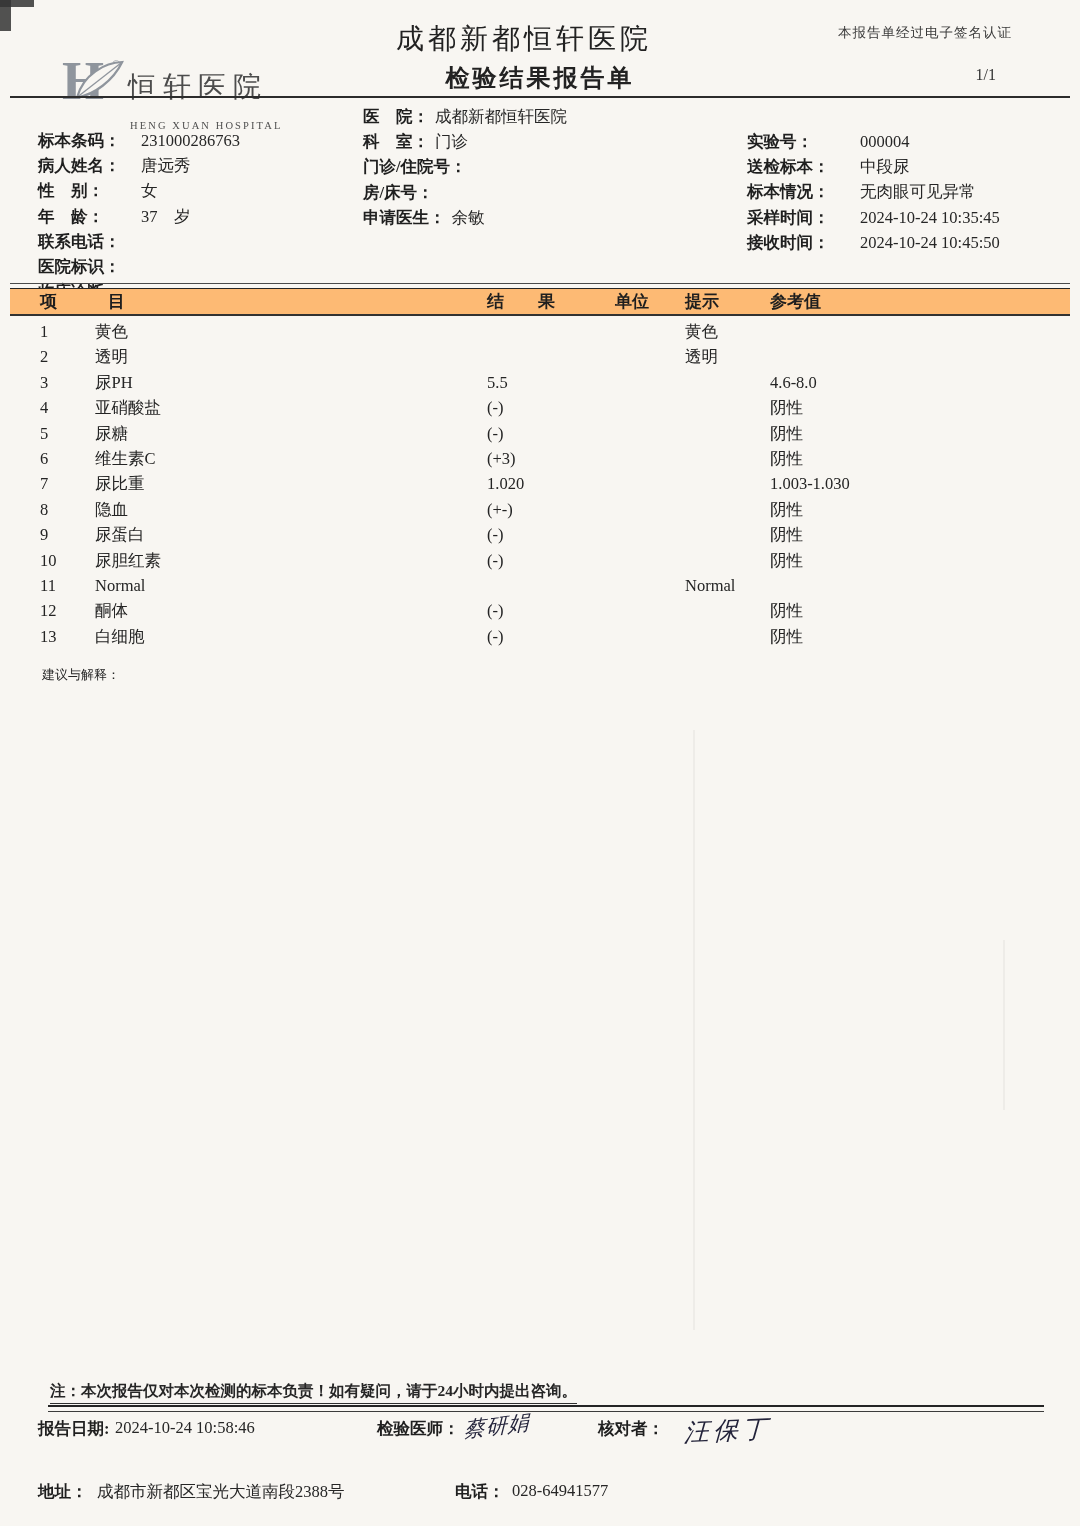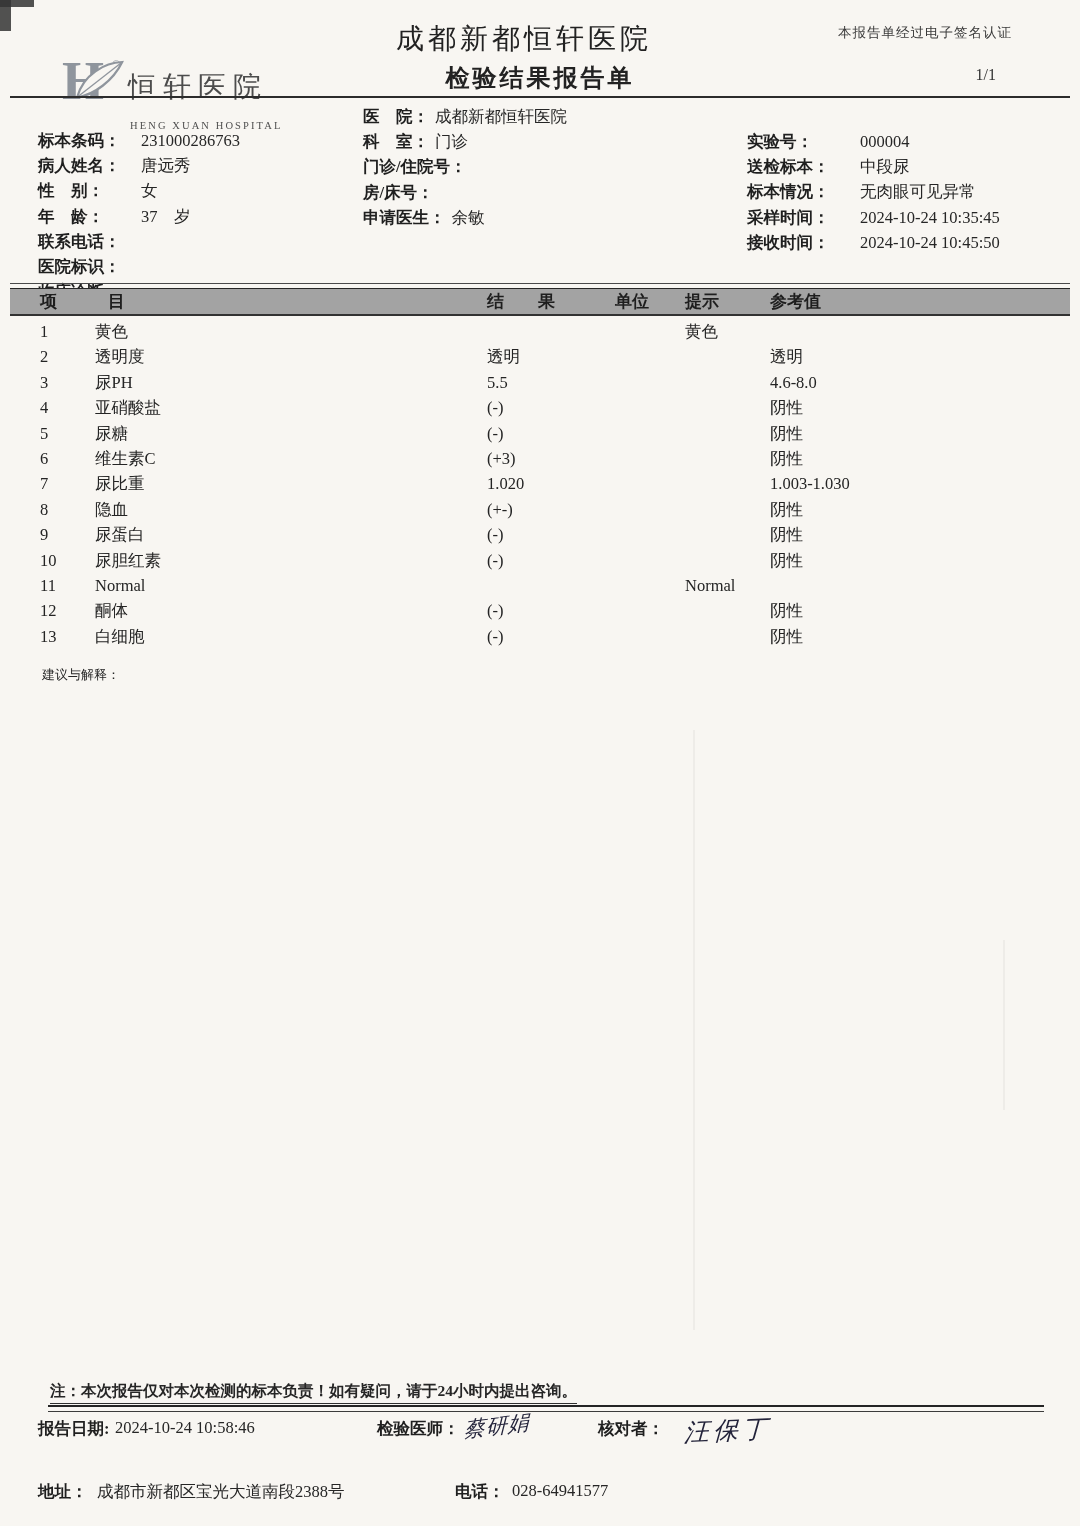--- a/index.html
+++ b/index.html
@@ -32,21 +32,21 @@
   .lbl{font-weight:700;color:#1f1f1f;}
   .col1{left:38px;top:104px;margin-top:24px;}
   .col1 .lbl{display:inline-block;width:103px;}
   .col2{left:363px;top:104px;}
   .col2 .lbl{margin-right:6px;}
   .col3{left:713px;top:129px;margin-left:34px;}
   .col3 .lbl{display:inline-block;width:113px;}
   
   .rule-double{position:absolute;left:10px;right:10px;top:283px;height:4px;border-top:1.2px solid #4a4a4a;border-bottom:2.2px solid #262626;}
   .t-grid{display:grid;grid-template-columns:55px 392px 128px 70px 85px 1fr;}
-  .t-head{position:absolute;left:10px;right:10px;top:289px;height:27px;background:#a3a3a3;border-bottom:2px solid #323232;
+  .t-head{position:absolute;left:10px;right:10px;top:289px;height:27px;background:#fdba74;border-bottom:2px solid #323232;
           padding-left:30px;box-sizing:border-box;line-height:25px;font-size:17px;font-weight:700;color:#1e1e1e;}
   .t-head .span2{grid-column:1/3;}
   .t-body{position:absolute;left:10px;right:10px;top:319px;padding-left:30px;box-sizing:border-box;font-size:16.5px;color:#242424;}
   .t-row{height:25.4px;line-height:25.4px;}
   .t-row div{white-space:nowrap;overflow:visible;}
   
   .sugg{position:absolute;left:42px;top:666px;font-size:13px;font-weight:400;}
   
   .note{position:absolute;left:50px;top:1381px;font-size:15.5px;font-weight:600;}
   .note span{border-bottom:1.6px solid #2f2f2f;padding-bottom:4px;}
@@ -133,21 +133,20 @@
   <div class="t-body">
     <div class="t-row t-grid">
         <div>1</div>
         <div>黄色</div>
         <div></div>
         <div></div>
         <div>黄色</div>
       </div>
     <div class="t-row t-grid">
         <div>2</div>
-        <div>透明度</div>
         <div>透明</div>
         <div></div>
         <div></div>
         <div>透明</div>
       </div>
     <div class="t-row t-grid">
         <div>3</div>
         <div>尿PH</div>
         <div>5.5</div>
         <div></div>

